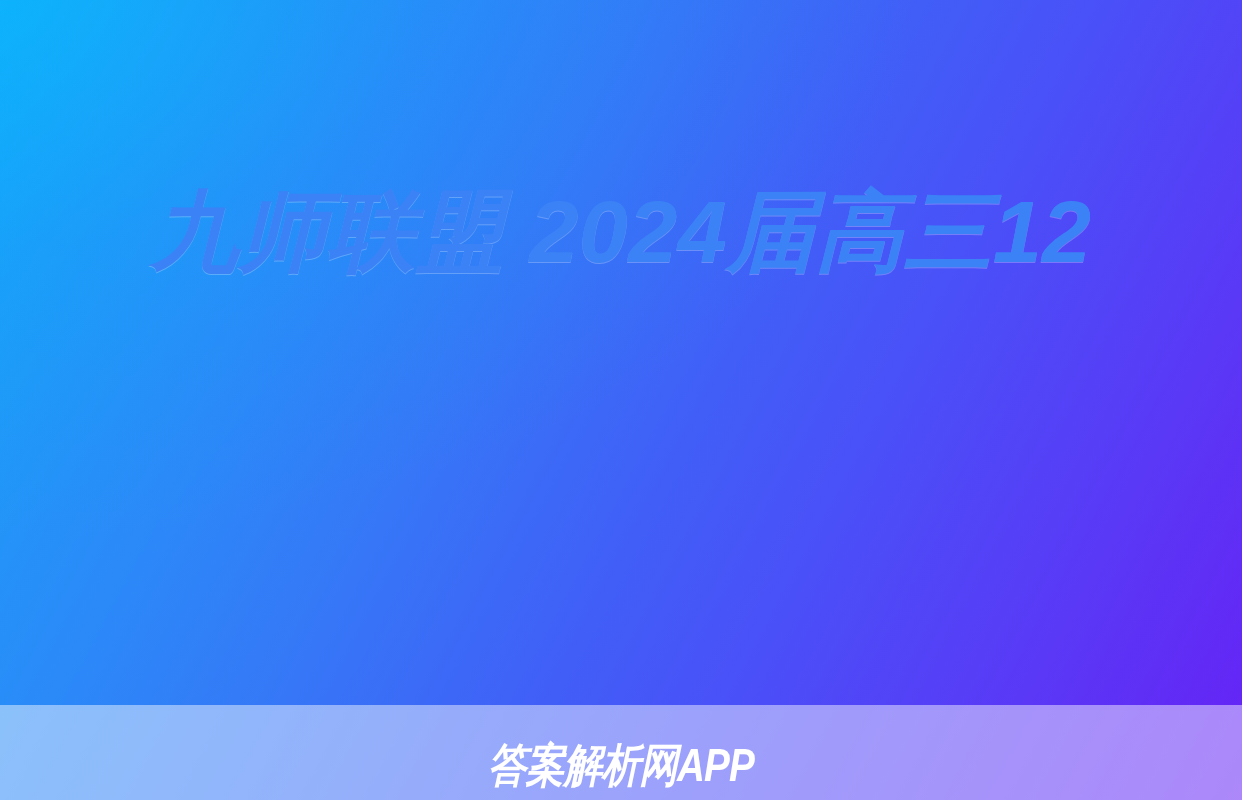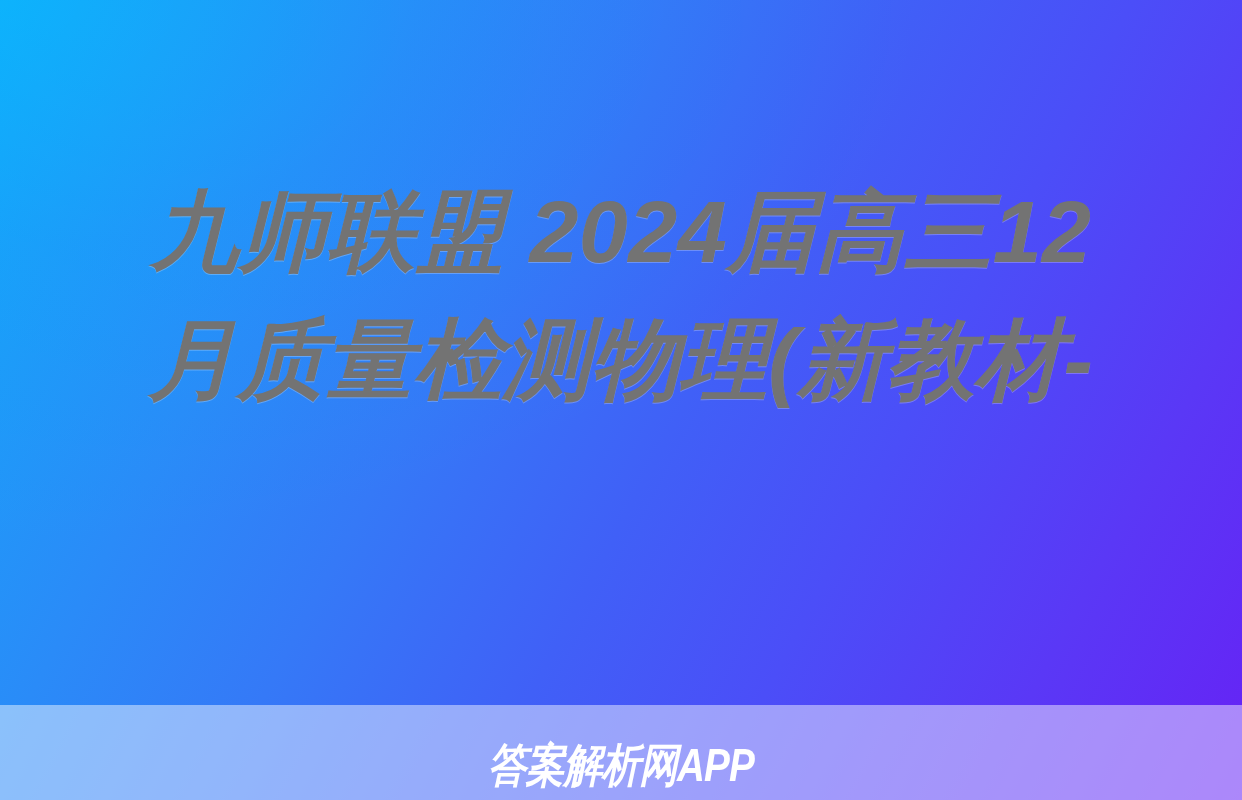--- a/index.html
+++ b/index.html
@@ -50,21 +50,21 @@
     left: 0;
     right: 0;
     top: 168px;
     padding: 0 66px;
     box-sizing: border-box;
     text-align: center;
   }
 
   .title-line {
     display: block;
-    color: #737373;
+    color: #3b82f6;
     font-size: 88px;
     line-height: 1.46;
     font-weight: 700;
     font-style: italic;
     letter-spacing: 0.5px;
     white-space: nowrap;
     text-shadow: 0 1px 0 rgba(255,255,255,0.25);
   }
 
   
@@ -97,20 +97,19 @@
 </head>
 <body>
 
 <div class="canvas">
 
   <div class="bg-gradient"></div>
   <div class="bg-wash"></div>
 
   <div class="title-block">
     <span class="title-line">九师联盟 2024届高三12</span>
-    <span class="title-line">月质量检测物理(新教材-</span>
   </div>
 
   <div class="footer-band">
     <div class="watermark">答案解析网APP</div>
   </div>
 
 </div>
 
 </body></html>

